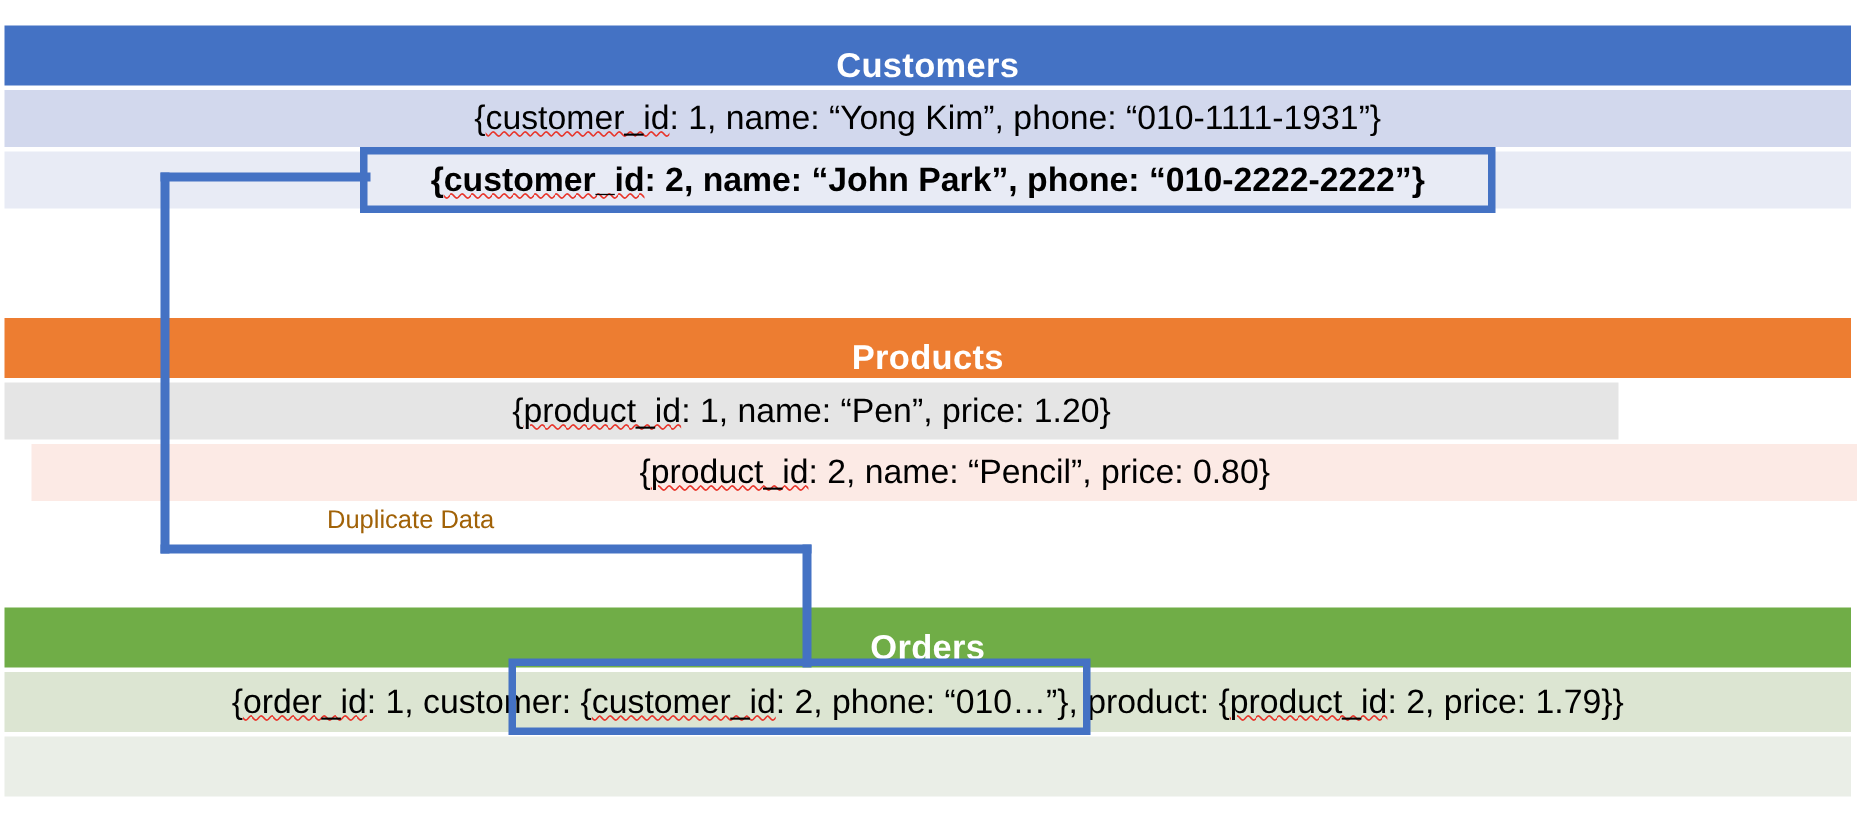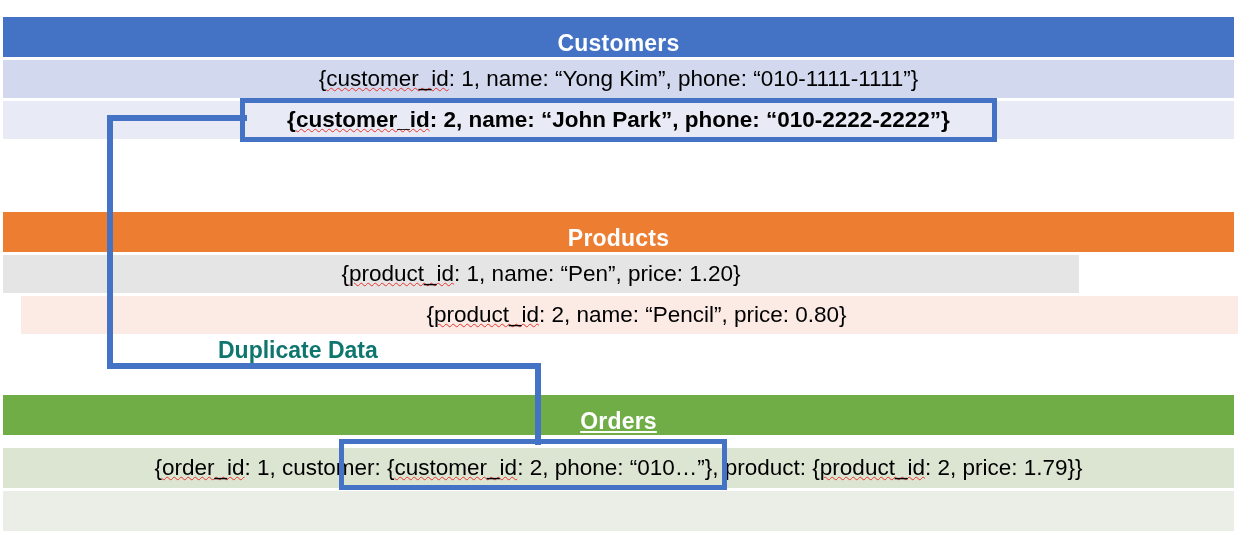--- a/index.html
+++ b/index.html
@@ -30,36 +30,36 @@
     text-underline-offset:1px;
   }
 
   
   .hl{position:absolute;background:#4472C4;}
   .hilite-box{
     position:absolute;box-sizing:border-box;
     border:5px solid #4472C4;background:transparent;
   }
   .dup-label{
-    position:absolute;color:#0f766e;font-weight:bold;font-size:23px;
+    position:absolute;color:#a16207;font-weight:normal;font-size:17px;
     white-space:nowrap;
   }
 </style>
 </head>
 <body>
 
 <div class="stage">
 
   <div class="band band-header" style="left:3px;top:17px;width:1231px;height:40px;background:#4472C4;">
     <span>Customers</span>
   </div>
 
   <div class="band band-row" style="left:3px;top:60px;width:1231px;height:38px;background:#D2D8ED;">
     <span>
-      <span>{</span><span class="sq">customer_id</span><span>: 1, name: “Yong Kim”, phone: “010-1111-1111”}</span>
+      <span>{</span><span class="sq">customer_id</span><span>: 1, name: “Yong Kim”, phone: “010-1111-1931”}</span>
     </span>
   </div>
 
   <div class="band band-row" style="left:3px;top:101px;width:1231px;height:38px;background:#E8EBF5;font-weight:bold;">
     <span>
       <span>{</span><span class="sq">customer_id</span><span>: 2, name: “John Park”, phone: “010-2222-2222”}</span>
     </span>
   </div>
 
   <div class="band band-header" style="left:3px;top:212px;width:1231px;height:40px;background:#ED7D31;">
@@ -71,21 +71,21 @@
       <span>{</span><span class="sq">product_id</span><span>: 1, name: “Pen”, price: 1.20}</span>
     </span>
   </div>
 
   <div class="band band-row" style="left:3px;top:296px;width:1231px;height:38px;background:#FCEAE5;margin-left:18px;">
     <span>
       <span>{</span><span class="sq">product_id</span><span>: 2, name: “Pencil”, price: 0.80}</span>
     </span>
   </div>
 
-  <div class="band band-header" style="left:3px;top:395px;width:1231px;height:40px;background:#70AD47;text-decoration:underline;">
+  <div class="band band-header" style="left:3px;top:405px;width:1231px;height:40px;background:#70AD47;">
     <span>Orders</span>
   </div>
 
   <div class="band band-row" style="left:3px;top:448px;width:1231px;height:40px;background:#DCE5D2;">
     <span>
       <span>{</span><span class="sq">order_id</span><span>: 1, customer: {</span><span class="sq">customer_id</span><span>: 2, phone: “010…”}, product: {</span><span class="sq">product_id</span><span>: 2, price: 1.79}}</span>
     </span>
   </div>
 
   <div class="band band-row" style="left:3px;top:491px;width:1231px;height:40px;background:#EAEEE7;">

